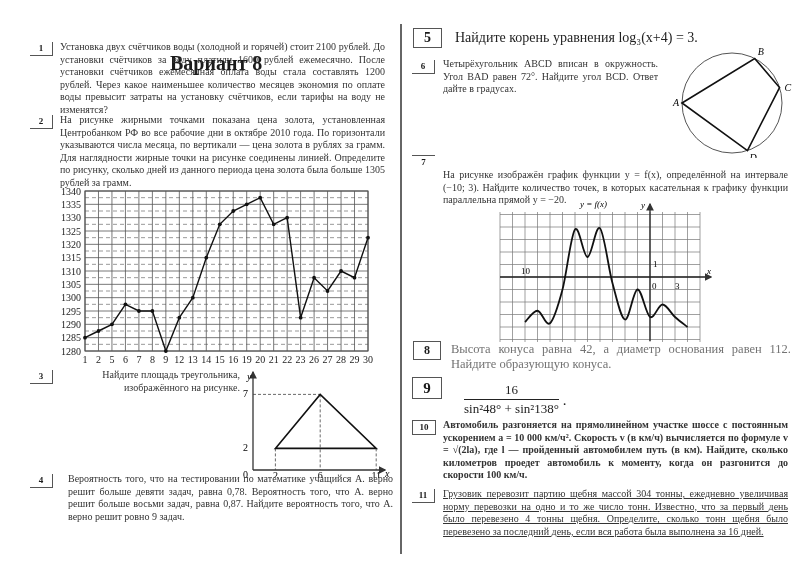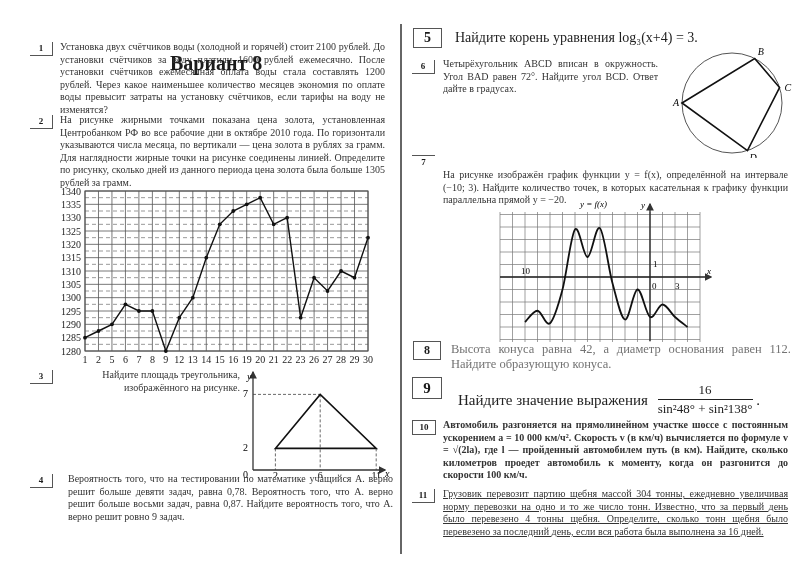--- a/index.html
+++ b/index.html
@@ -247,21 +247,20 @@
   <text x="157" y="93" font-size="9">0</text>
   <text x="180" y="93" font-size="9">3</text>
   <text x="158" y="71" font-size="9">1</text>
 </svg>
 
 <div class="numbox nb-big" style="left:413px;top:341px;width:28px;height:19px;font-size:12px;line-height:17px;">8</div>
 <div class="ptext" style="left:451px;top:342px;width:340px;font-size:12.5px;line-height:15px;color:#737373;">Высота конуса равна 42, а диаметр основания равен 112. Найдите образующую конуса.</div>
 
 <div class="numbox nb-big" style="left:412px;top:377px;width:30px;height:22px;line-height:20px;font-size:15px;border-width:1.5px;">9</div>
 <div class="ptext-big" style="left:458px;top:382px;white-space:nowrap;font-size:15px;">
-  <span style="vertical-align:middle;">Найдите значение выражения</span>
   <span class="frac" style="margin-left:6px;">
     <span class="num">16</span>
     <span class="den">sin²48° + sin²138°</span>
   </span>
   <span style="vertical-align:middle;">.</span>
 </div>
 
 <div class="numbox nb-small" style="left:412px;top:420px;width:24px;height:15px;line-height:13px;">10</div>
 <div class="ptext" style="left:443px;top:419px;width:345px;font-weight:bold;">Автомобиль разгоняется на прямолинейном участке шоссе с постоянным ускорением a = 10 000 км/ч². Скорость v (в км/ч) вычисляется по формуле v = √(2la), где l — пройденный автомобилем путь (в км). Найдите, сколько километров проедет автомобиль к моменту, когда он разгонится до скорости 100 км/ч.</div>
 

